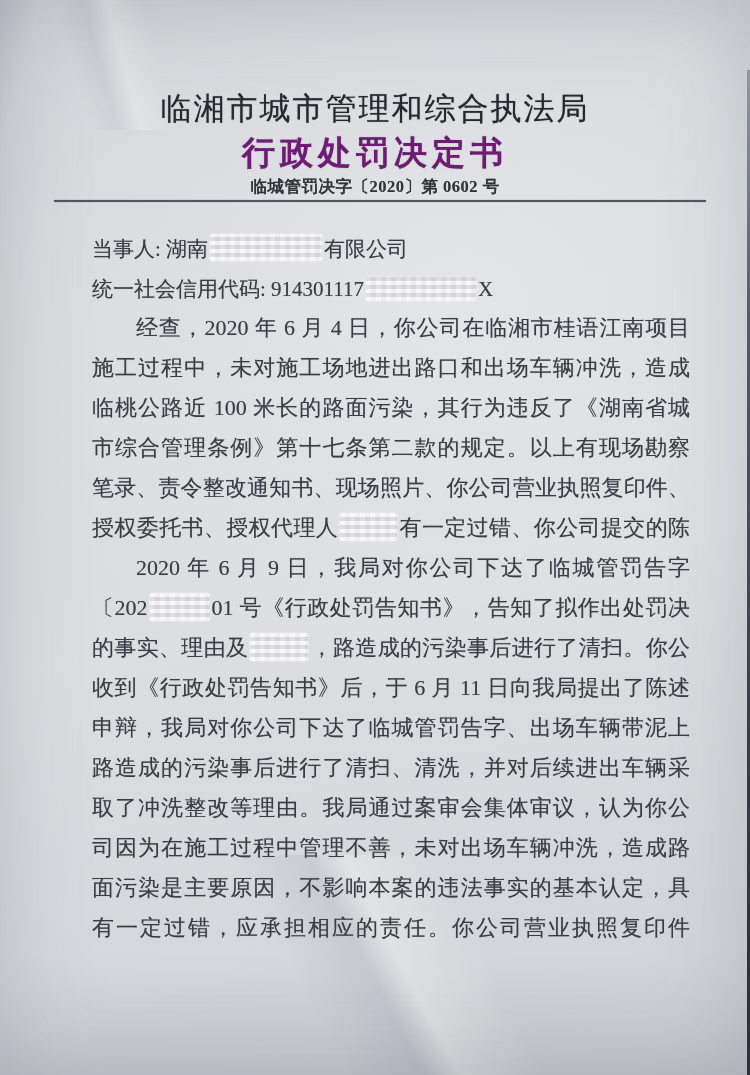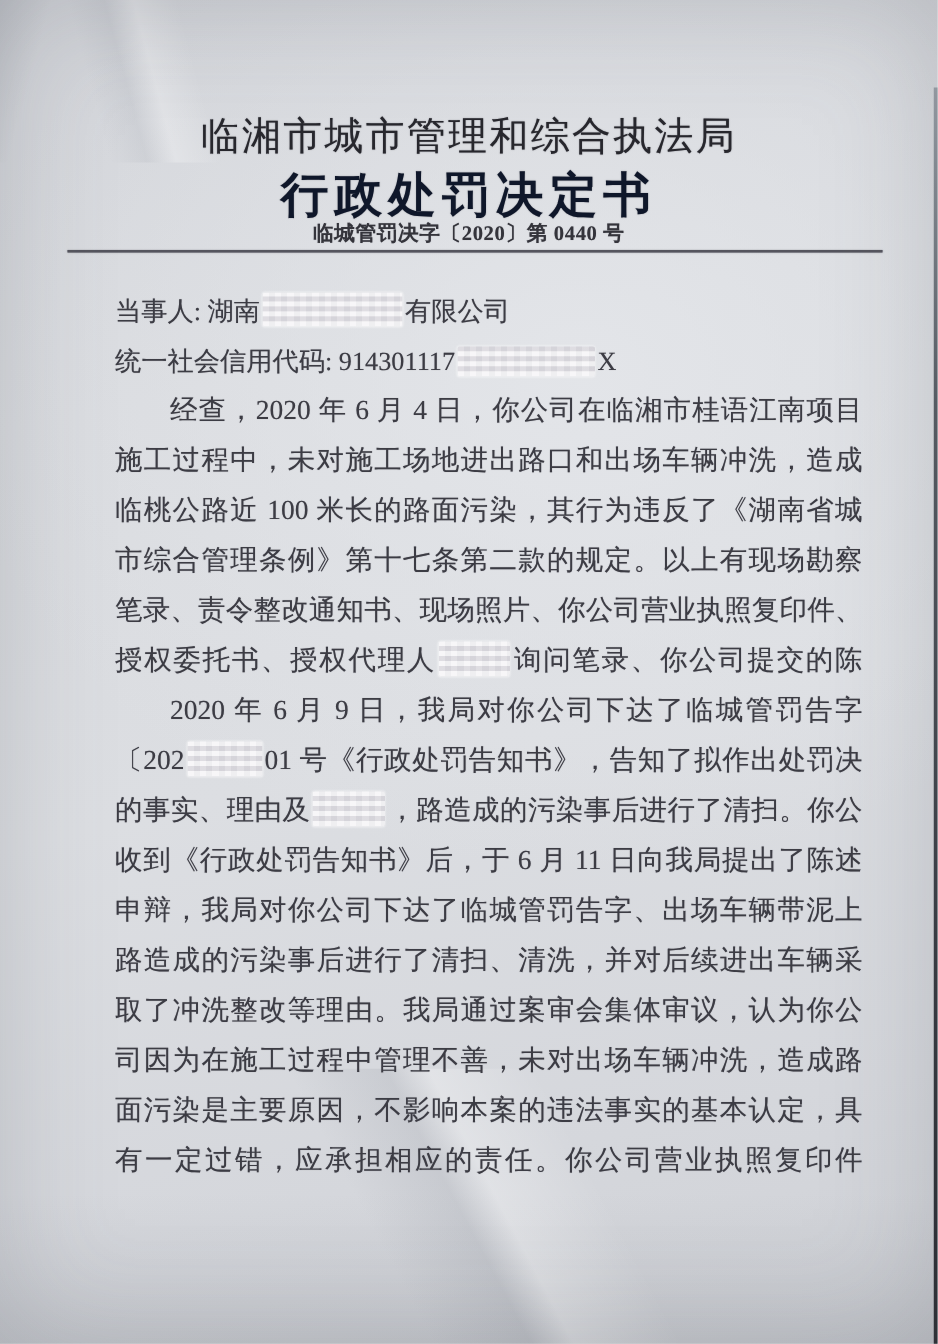--- a/index.html
+++ b/index.html
@@ -20,21 +20,21 @@
   .edge-right{position:absolute;right:0;top:70px;bottom:0;width:3px;pointer-events:none;
     background:linear-gradient(to bottom,#9aa0a8 0%,#565b63 25%,#33363d 70%,#26282e 100%);}
   .vignette{position:absolute;inset:0;pointer-events:none;
     box-shadow:inset 0 0 90px rgba(90,95,105,.25);}
 
   .sheet{position:absolute;inset:0;color:#3c3c44;}
   .agency{position:absolute;top:88px;left:0;width:100%;text-align:center;
     font-size:31px;font-weight:normal;letter-spacing:2px;color:#27272d;
     text-shadow:0 0 1px rgba(40,40,50,.55);}
   .doc-title{position:absolute;top:131px;left:0;width:100%;text-align:center;
-    font-size:38px;font-weight:bold;letter-spacing:5px;color:#0f172a;
+    font-size:33px;font-weight:bold;letter-spacing:5px;color:#701a75;
     text-shadow:0 0 1px rgba(40,40,50,.55);}
   .doc-number{position:absolute;top:176px;left:0;width:100%;text-align:center;
     font-size:16.5px;font-weight:600;letter-spacing:.5px;color:#34343b;
     text-shadow:0 0 .6px rgba(50,50,60,.5);}
   .rule{position:absolute;top:200px;left:54px;width:652px;height:2px;
     background:#55555e;box-shadow:0 0 1px rgba(70,70,80,.7);}
 
   .party{position:absolute;top:229px;left:92px;width:600px;
     font-size:21px;line-height:40px;color:#3c3c44;text-shadow:0 0 .7px rgba(55,55,65,.45);}
   .party-line{height:40px;white-space:nowrap;}
@@ -59,34 +59,34 @@
 </head>
 <body>
 
 <div class="sheet">
   <div class="crease-top-left"></div>
   <div class="crease-bottom"></div>
   <div class="edge-right"></div>
 
   <div class="agency">临湘市城市管理和综合执法局</div>
   <div class="doc-title">行政处罚决定书</div>
-  <div class="doc-number">临城管罚决字〔2020〕第 0440 号</div>
+  <div class="doc-number">临城管罚决字〔2020〕第 0602 号</div>
   <div class="rule"></div>
 
   <div class="party" id="party">
       <div class="party-line"><span>当事人: 湖南</span><span class="redact" data-redact="company-name"></span><span>有限公司</span></div>
       <div class="party-line"><span>统一社会信用代码: 914301117</span><span class="redact" data-redact="credit-code"></span><span>X</span></div>
     </div>
   <div class="body-text" id="body-text">
       <div class="line indent"><span>经查，2020 年 6 月 4 日，你公司在临湘市桂语江南项目</span></div>
       <div class="line"><span>施工过程中，未对施工场地进出路口和出场车辆冲洗，造成</span></div>
       <div class="line"><span>临桃公路近 100 米长的路面污染，其行为违反了《湖南省城</span></div>
       <div class="line"><span>市综合管理条例》第十七条第二款的规定。以上有现场勘察</span></div>
       <div class="line"><span>笔录、责令整改通知书、现场照片、你公司营业执照复印件、</span></div>
-      <div class="line"><span>授权委托书、授权代理人</span><span class="redact" data-redact="agent-name"></span><span>询问笔录、你公司提交的陈</span></div>
+      <div class="line"><span>授权委托书、授权代理人</span><span class="redact" data-redact="agent-name"></span><span>有一定过错、你公司提交的陈</span></div>
       <div class="line indent"><span>2020 年 6 月 9 日，我局对你公司下达了临城管罚告字</span></div>
       <div class="line"><span>〔202</span><span class="redact" data-redact="notice-number"></span><span>01 号《行政处罚告知书》，告知了拟作出处罚决定</span></div>
       <div class="line"><span>的事实、理由及</span><span class="redact" data-redact="notice-basis"></span><span>，路造成的污染事后进行了清扫。你公司</span></div>
       <div class="line"><span>收到《行政处罚告知书》后，于 6 月 11 日向我局提出了陈述</span></div>
       <div class="line"><span>申辩，我局对你公司下达了临城管罚告字、出场车辆带泥上</span></div>
       <div class="line"><span>路造成的污染事后进行了清扫、清洗，并对后续进出车辆采</span></div>
       <div class="line"><span>取了冲洗整改等理由。我局通过案审会集体审议，认为你公</span></div>
       <div class="line"><span>司因为在施工过程中管理不善，未对出场车辆冲洗，造成路</span></div>
       <div class="line"><span>面污染是主要原因，不影响本案的违法事实的基本认定，具</span></div>
       <div class="line"><span>有一定过错，应承担相应的责任。你公司营业执照复印件</span></div>

